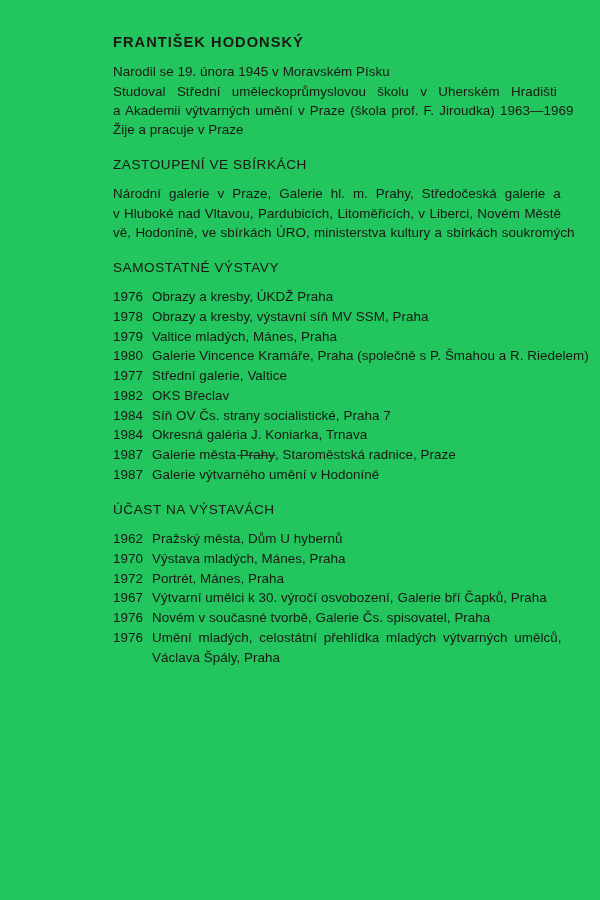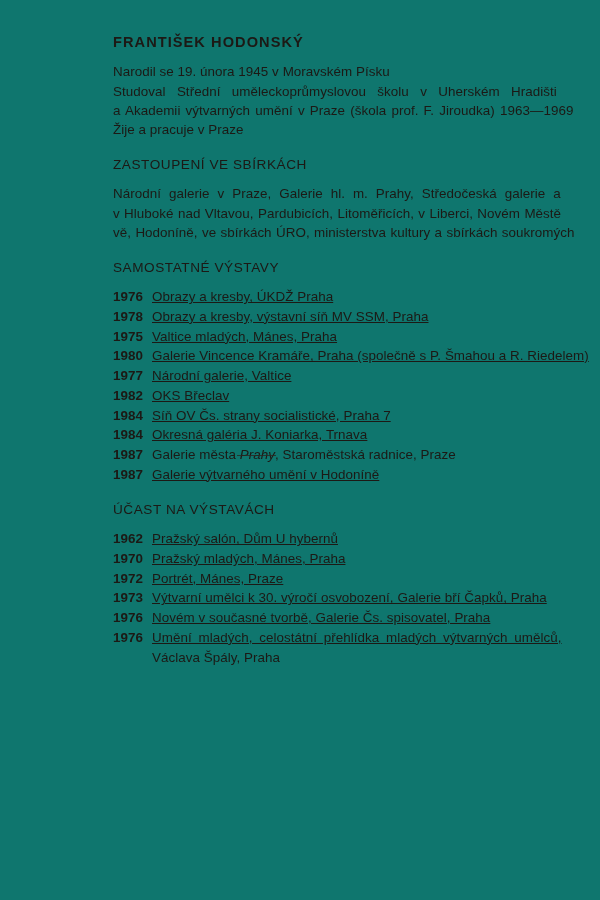--- a/index.html
+++ b/index.html
@@ -12,21 +12,21 @@
     background: #fdfdf7;
     font-family: "Liberation Sans", sans-serif;
     color: #1c1915;
     overflow: hidden;
     position: relative;
   }
 
   .page {
     position: absolute;
     inset: 0;
-    background: #0f766e;
+    background: #22c55e;
     overflow: hidden;
   }
 
   
   .content {
     position: absolute;
     left: 113px;
     top: 33px;
     width: 518px;       
   }
@@ -73,41 +73,39 @@
   .para-line.j2 { word-spacing: 0.6px; }
   .para-line.j3 { word-spacing: 0.6px; }
 
   .entry {
     font-size: 13.4px;
     line-height: 19.7px;
     white-space: nowrap;
     letter-spacing: 0.05px;
   }
   .entry .year {
-    font-weight: bold;
+    font-weight: normal;
     display: inline-block;
     width: 39px;
   }
   .entry .text {
     display: inline;
-    text-decoration: underline;
   }
   .entry.wide { word-spacing: 3.0px; }
 
   .entry-cont {
     font-size: 13.4px;
     line-height: 19.7px;
     white-space: nowrap;
     letter-spacing: 0.05px;
     padding-left: 39px;
   }
 
   .struck {
     position: relative;
-    font-style: italic;
   }
   .struck::after {
     content: "";
     position: absolute;
     left: -3px;
     right: -1px;
     top: 51%;
     height: 1.3px;
     background: #2a2520;
     opacity: 0.8;
@@ -151,29 +149,29 @@
 
         <div class="entry">
           <span class="year">1976</span><span class="text">Obrazy a kresby, ÚKDŽ Praha</span>
         </div>
 
         <div class="entry">
           <span class="year">1978</span><span class="text">Obrazy a kresby, výstavní síň MV SSM, Praha</span>
         </div>
 
         <div class="entry">
-          <span class="year">1975</span><span class="text">Valtice mladých, Mánes, Praha</span>
+          <span class="year">1979</span><span class="text">Valtice mladých, Mánes, Praha</span>
         </div>
 
         <div class="entry">
           <span class="year">1980</span><span class="text">Galerie Vincence Kramáře, Praha (společně s P. Šmahou a R. Riedelem)</span>
         </div>
 
         <div class="entry">
-          <span class="year">1977</span><span class="text">Národní galerie, Valtice</span>
+          <span class="year">1977</span><span class="text">Střední galerie, Valtice</span>
         </div>
 
         <div class="entry">
           <span class="year">1982</span><span class="text">OKS Břeclav</span>
         </div>
 
         <div class="entry">
           <span class="year">1984</span><span class="text">Síň OV Čs. strany socialistické, Praha 7</span>
         </div>
 
@@ -193,33 +191,33 @@
     </section>
 
     <div class="gap-section"></div>
 
     <section>
       <h2 class="section-heading">ÚČAST NA VÝSTAVÁCH</h2>
       <div class="gap-after-h"></div>
       <div>
 
         <div class="entry">
-          <span class="year">1962</span><span class="text">Pražský salón, Dům U hybernů</span>
-        </div>
-
-        <div class="entry">
-          <span class="year">1970</span><span class="text">Pražský mladých, Mánes, Praha</span>
-        </div>
-
-        <div class="entry">
-          <span class="year">1972</span><span class="text">Portrét, Mánes, Praze</span>
-        </div>
-
-        <div class="entry">
-          <span class="year">1973</span><span class="text">Výtvarní umělci k 30. výročí osvobození, Galerie bří Čapků, Praha</span>
+          <span class="year">1962</span><span class="text">Pražský města, Dům U hybernů</span>
+        </div>
+
+        <div class="entry">
+          <span class="year">1970</span><span class="text">Výstava mladých, Mánes, Praha</span>
+        </div>
+
+        <div class="entry">
+          <span class="year">1972</span><span class="text">Portrét, Mánes, Praha</span>
+        </div>
+
+        <div class="entry">
+          <span class="year">1967</span><span class="text">Výtvarní umělci k 30. výročí osvobození, Galerie bří Čapků, Praha</span>
         </div>
 
         <div class="entry">
           <span class="year">1976</span><span class="text">Novém v současné tvorbě, Galerie Čs. spisovatel, Praha</span>
         </div>
 
         <div class="entry wide">
           <span class="year">1976</span><span class="text">Umění mladých, celostátní přehlídka mladých výtvarných umělců,</span>
         </div>
         <div class="entry-cont">Václava Špály, Praha</div>

